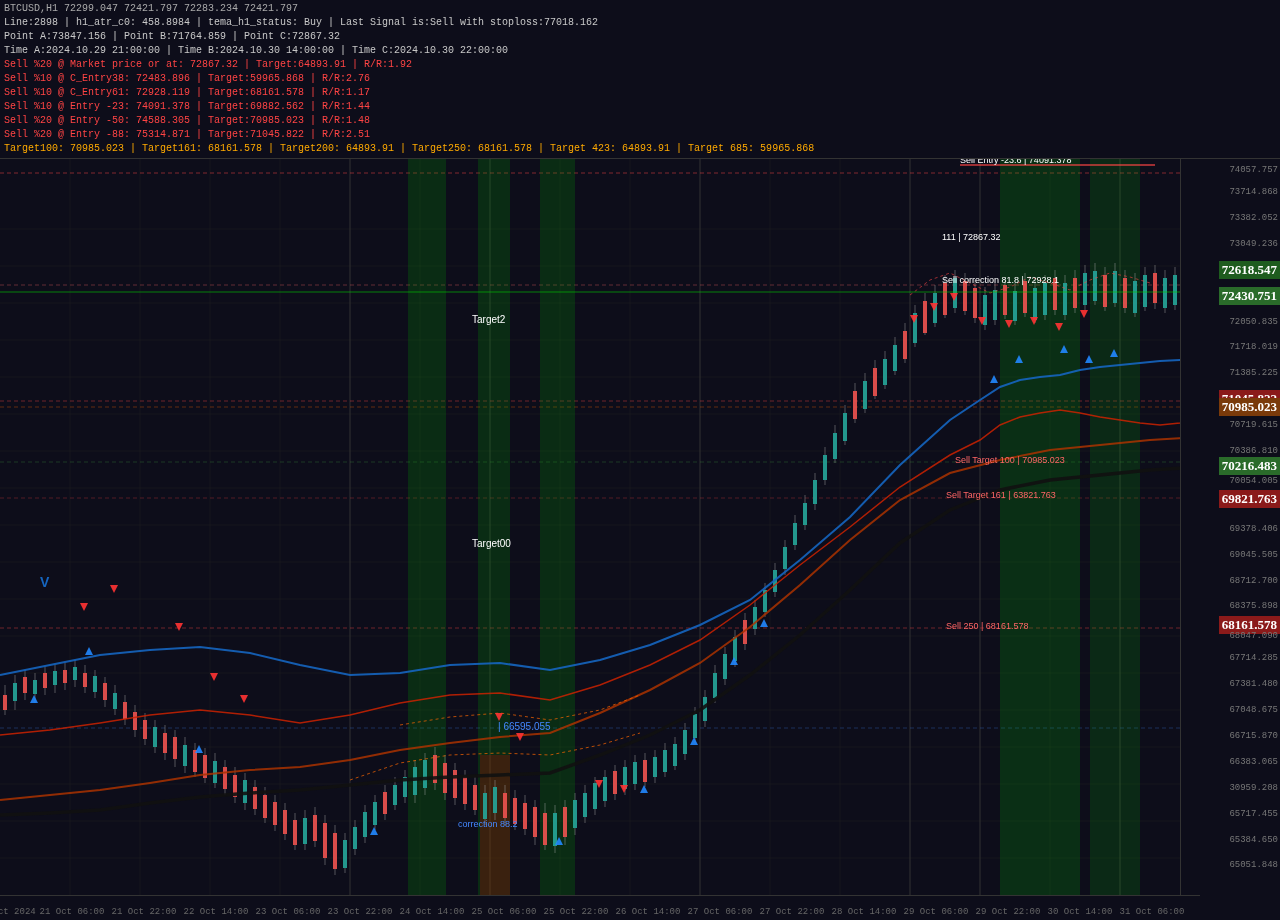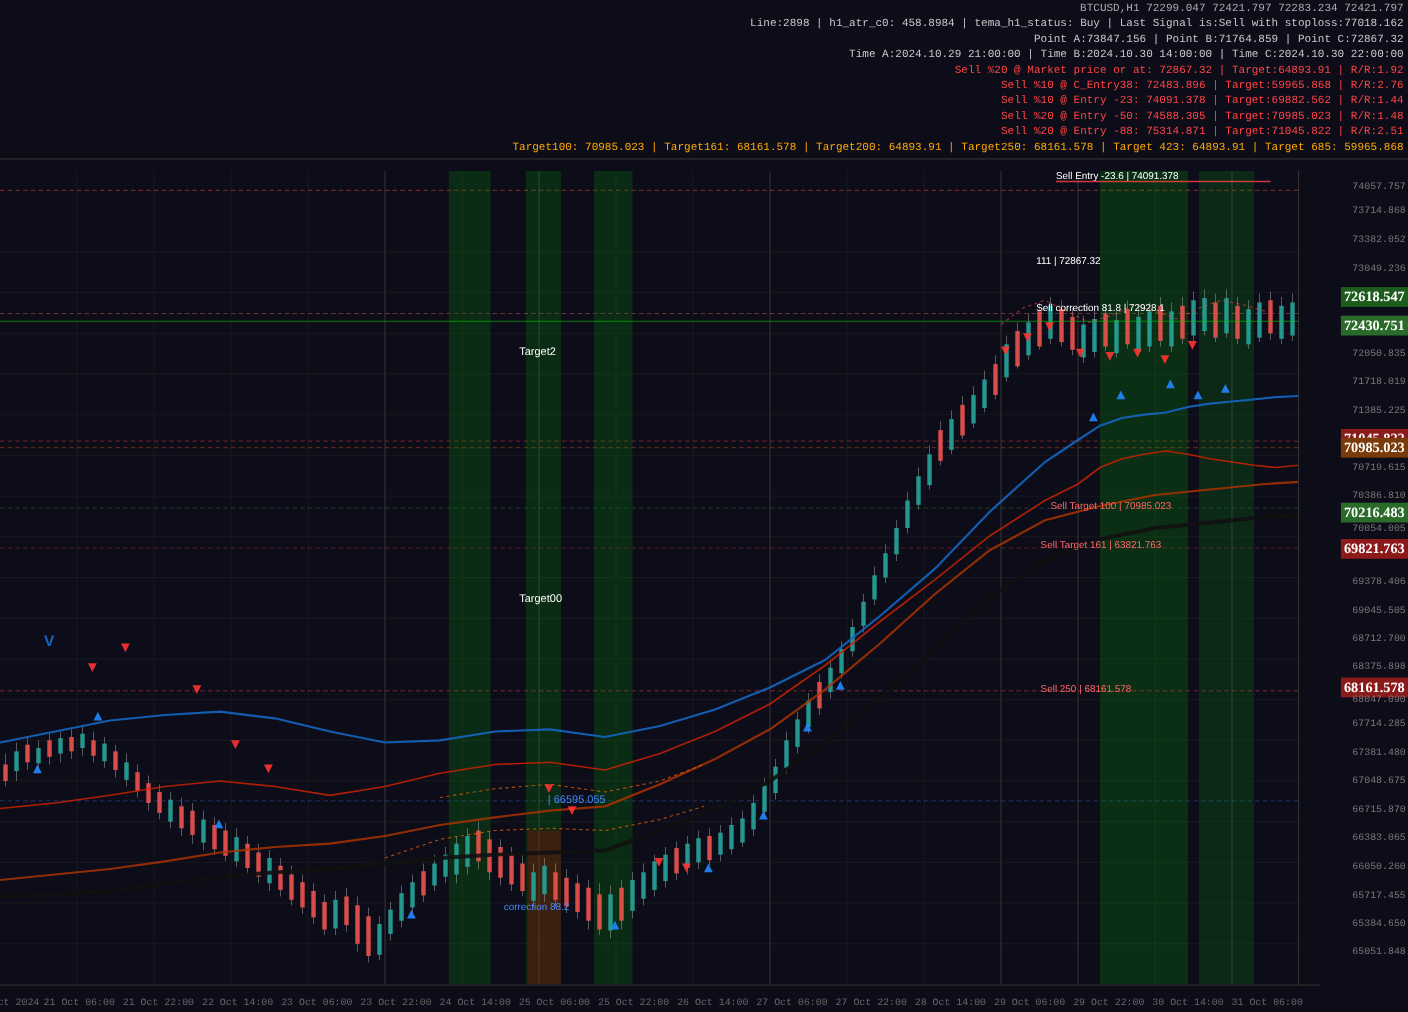--- a/index.html
+++ b/index.html
@@ -24,21 +24,20 @@
       top: 0;
       left: 0;
       right: 0;
       background: #0d0d1a;
       color: #c8c8c8;
       font-size: 10px;
       line-height: 1.4;
       padding: 2px 4px;
       z-index: 10;
       border-bottom: 1px solid #333;
-      text-align: right;
     }
 
     #info-bar .line {
       white-space: nowrap;
       overflow: hidden;
     }
     #info-bar .sell { color: #ff4444; }
     #info-bar .label { color: #aaaaaa; }
 
     #chart-area {
@@ -101,20 +100,21 @@
   <div id="info-bar">
     <div class="line">
       <span class="label">BTCUSD,H1</span>
       <span class="label">72299.047 72421.797 72283.234 72421.797</span>
     </div>
     <div class="line">Line:2898 | h1_atr_c0: 458.8984 | tema_h1_status: Buy | Last Signal is:Sell with stoploss:77018.162</div>
     <div class="line">Point A:73847.156 | Point B:71764.859 | Point C:72867.32</div>
     <div class="line">Time A:2024.10.29 21:00:00 | Time B:2024.10.30 14:00:00 | Time C:2024.10.30 22:00:00</div>
     <div class="line sell">Sell %20 @ Market price or at: 72867.32 | Target:64893.91 | R/R:1.92</div>
     <div class="line sell">Sell %10 @ C_Entry38: 72483.896 | Target:59965.868 | R/R:2.76</div>
+    <div class="line sell">Sell %10 @ C_Entry61: 72928.119 | Target:68161.578 | R/R:1.17</div>
     <div class="line sell">Sell %10 @ Entry -23: 74091.378 | Target:69882.562 | R/R:1.44</div>
     <div class="line sell">Sell %20 @ Entry -50: 74588.305 | Target:70985.023 | R/R:1.48</div>
     <div class="line sell">Sell %20 @ Entry -88: 75314.871 | Target:71045.822 | R/R:2.51</div>
     <div class="line" style="color:#ffaa00">Target100: 70985.023 | Target161: 68161.578 | Target200: 64893.91 | Target250: 68161.578 | Target 423: 64893.91 | Target 685: 59965.868</div>
   </div>
 
   <div id="chart-area">
     <div class="watermark">VARTRADE</div>
 
     <svg id="main-chart" viewBox="0 0 1200 740" preserveAspectRatio="none">
@@ -547,21 +547,21 @@
     <span class="pa" style="top:54%">69045.505</span>
     <span class="pa" style="top:57.5%">68712.700</span>
     <span class="pa" style="top:61%">68375.898</span>
     <span class="pa-box" style="top:63.5%; background:#8b1a1a">68161.578</span>
     <span class="pa" style="top:65%">68047.090</span>
     <span class="pa" style="top:68%">67714.285</span>
     <span class="pa" style="top:71.5%">67381.480</span>
     <span class="pa" style="top:75%">67048.675</span>
     <span class="pa" style="top:78.5%">66715.870</span>
     <span class="pa" style="top:82%">66383.065</span>
-    <span class="pa" style="top:85.5%">66050.260</span>
+    <span class="pa" style="top:85.5%">30959.208</span>
     <span class="pa" style="top:89%">65717.455</span>
     <span class="pa" style="top:92.5%">65384.650</span>
     <span class="pa" style="top:96%">65051.848</span>
   </div>
 
   <div id="time-axis">
     <style>
       .tl { position: absolute; font-size: 9px; color: #666; font-family: 'Courier New', monospace; bottom: 3px; transform: translateX(-50%); white-space: nowrap; }
     </style>
     <span class="tl" style="left:0.5%">20 Oct 2024</span>

